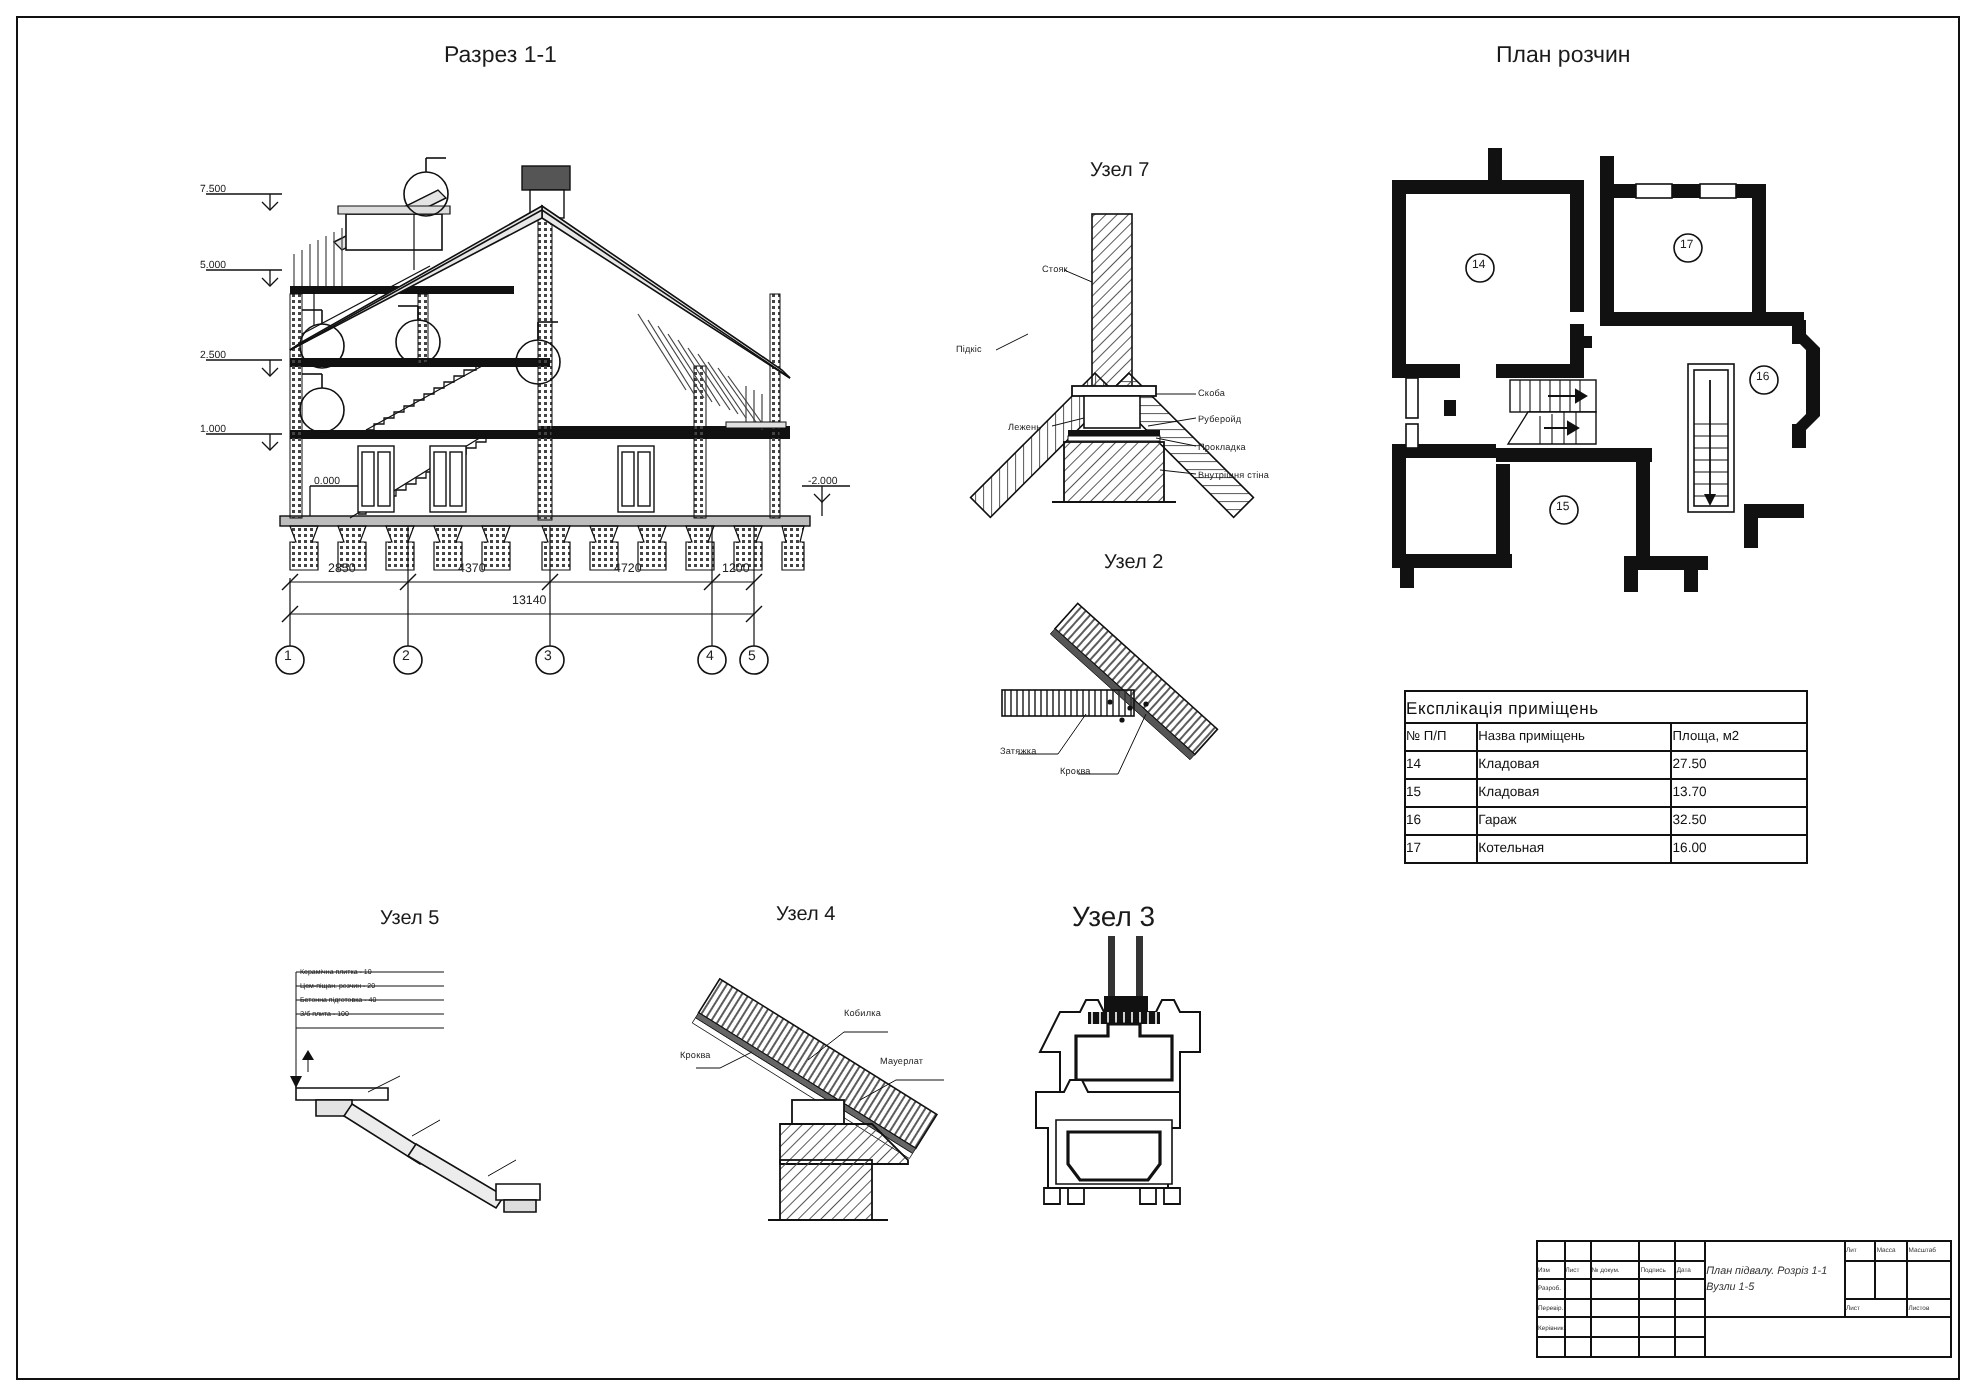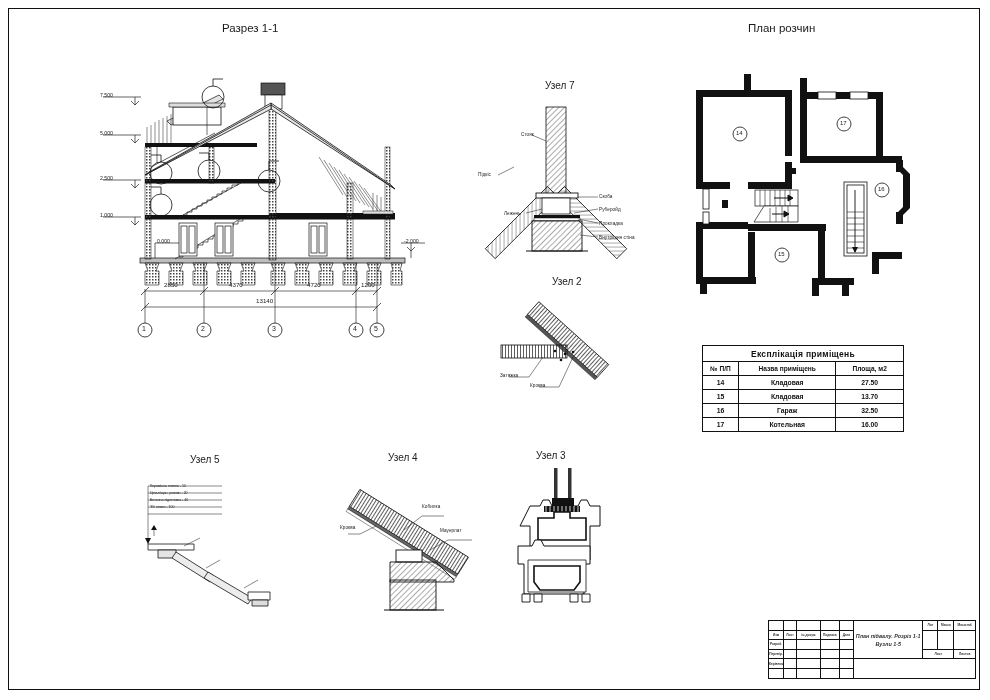--- a/index.html
+++ b/index.html
@@ -7,43 +7,43 @@
        font-family:"Liberation Sans", sans-serif;color:#111;}
   #sheet{position:relative;width:990px;height:700px;background:#fff;}
   .frame{position:absolute;left:8px;top:8px;width:972px;height:682px;
          border:1.5px solid #111;box-sizing:border-box;}
   .ttl{position:absolute;font-size:11.5px;color:#1a1a1a;white-space:nowrap;}
   .lbl{position:absolute;font-size:4.6px;color:#222;white-space:nowrap;letter-spacing:.1px;}
   .dim{position:absolute;font-size:6.2px;color:#222;white-space:nowrap;}
   .elev{position:absolute;font-size:5.2px;color:#222;white-space:nowrap;}
   svg{display:block;position:absolute;overflow:visible;}
   .tbl{position:absolute;border-collapse:collapse;background:#fff;}
-  .tbl td,.tbl th{border:.8px solid #111;padding:0;text-align:center;
-      font-weight:700;color:#111;}
+  .tbl td,.tbl th{border:.8px solid #111;padding:0;text-align:left;
+      font-weight:400;color:#111;}
   #explic{left:702px;top:345px;width:202px;}
   #explic .hdr{font-size:8.5px;height:15px;letter-spacing:.3px;}
   #explic .col{font-size:6.6px;height:13px;}
   #explic .cell{font-size:6.8px;height:13px;}
   #stamp{left:768px;top:620px;width:208px;}
   #stamp td{font-size:3.2px;height:8.6px;color:#333;}
   .stamp-main{font-size:5.4px !important;font-style:italic;line-height:1.5;}
   .note{position:absolute;font-size:3.5px;white-space:nowrap;color:#111;}
 </style>
 </head>
 <body>
 
 <div id="sheet">
 
   <div class="frame"></div>
 
   <div class="ttl" style="left:222px;top:22px;">Разрез 1-1</div>
   <div class="ttl" style="left:748px;top:22px;">План розчин</div>
   <div class="ttl" style="left:545px;top:80px;font-size:10px;">Узел 7</div>
   <div class="ttl" style="left:552px;top:276px;font-size:10px;">Узел 2</div>
-  <div class="ttl" style="left:536px;top:450px;font-size:10px;">Узел 3</div>
+  <div class="ttl" style="left:536px;top:450px;font-size:14px;">Узел 3</div>
   <div class="ttl" style="left:388px;top:452px;font-size:10px;">Узел 4</div>
   <div class="ttl" style="left:190px;top:454px;font-size:10px;">Узел 5</div>
 
   <svg style="left:95px;top:75px;" width="330" height="270">
     <defs>
       <pattern id="hatchA" width="4" height="4" patternTransform="rotate(45)" patternUnits="userSpaceOnUse">
         <line x1="0" y1="0" x2="0" y2="4" stroke="#333" stroke-width="1"></line>
       </pattern>
       <pattern id="dots" width="3" height="3" patternUnits="userSpaceOnUse">
         <rect width="1.5" height="1.5" fill="#444"></rect>

